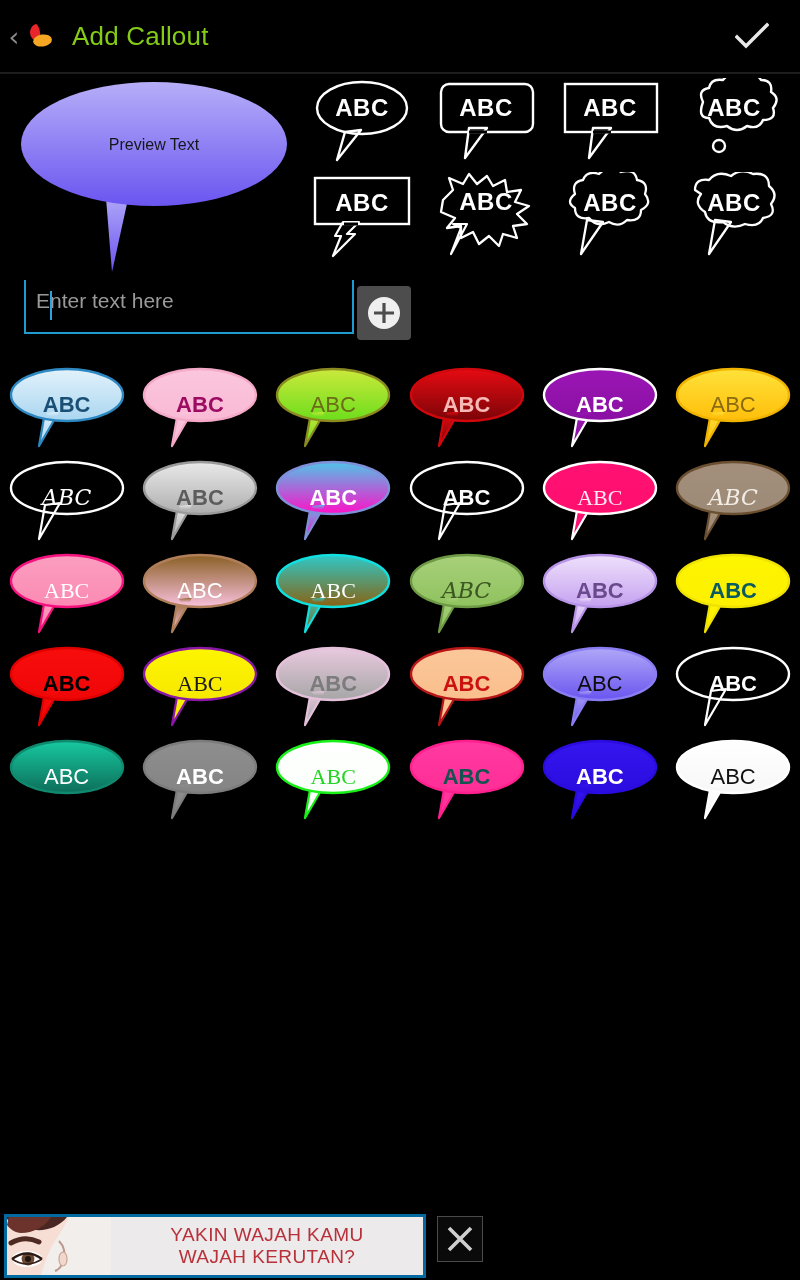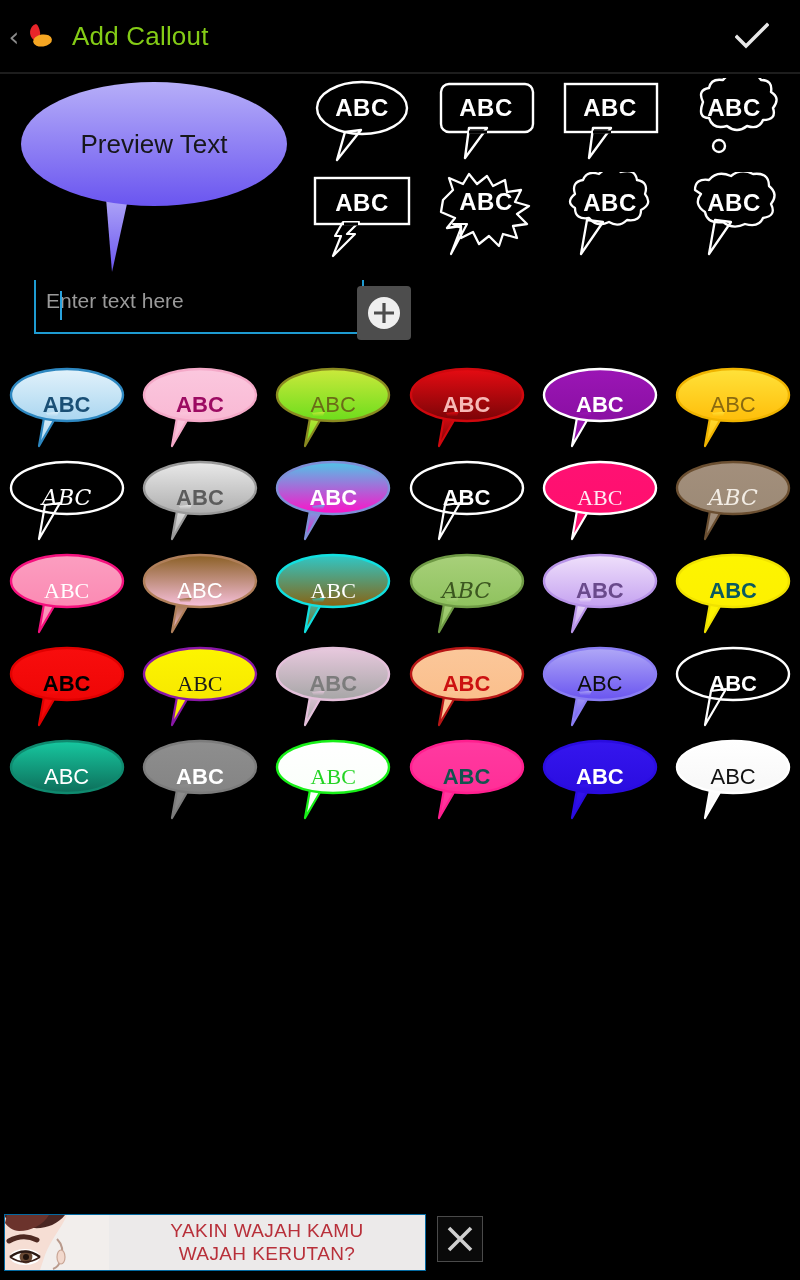--- a/index.html
+++ b/index.html
@@ -35,21 +35,21 @@
 
   
   #top-area { position: absolute; left: 0; top: 74px; width: 800px; height: 196px; }
 
   #preview-bubble {
     position: absolute; left: 20px; top: 8px; width: 268px; height: 125px;
   }
   #preview-text {
     position: absolute; left: 0; top: 0; width: 268px; height: 125px;
     display: flex; align-items: center; justify-content: center;
-    color: #17171b; font-size: 26px;
+    color: #17171b; font-size: 16px;
   }
 
   #shape-grid {
     position: absolute; left: 300px; top: 4px;
     width: 496px; height: 190px;
     display: grid; grid-template-columns: repeat(4, 124px);
     grid-template-rows: 94px 94px;
   }
   .shape-cell {
     position: relative; display: flex; align-items: flex-start; justify-content: center;
@@ -66,21 +66,21 @@
   .shape-cell.cell-ellipse .shape-abc { top: 16px; }
   .shape-cell.cell-thought .shape-abc { top: 16px; }
   .shape-cell.cell-burst .shape-abc { top: 16px; }
   .shape-cell.cell-cloud .shape-abc { top: 17px; }
   .shape-cell.cell-cloud2 .shape-abc { top: 17px; }
   .shape-cell.cell-rectzig .shape-abc { top: 17px; }
 
   
   #input-row { position: absolute; left: 0; top: 280px; width: 800px; height: 66px; }
   #text-input-wrap {
-    position: absolute; left: 34px; top: 0; width: 330px; height: 60px;
+    position: absolute; left: 24px; top: 0; width: 330px; height: 60px;
   }
   #text-input {
     width: 330px; height: 54px; background: transparent;
     border: none; border-bottom: 2px solid #1e9bd1;
     border-left: 2px solid #1e9bd1; border-right: 2px solid #1e9bd1;
     color: #ffffff; font-size: 21px; padding: 0 4px 10px 10px;
     font-family: "Liberation Sans", sans-serif; outline: none;
   }
   #text-input::placeholder { color: #9a9a9a; opacity: 1; }
   #caret {
@@ -111,22 +111,22 @@
     text-align: center; font-size: 22px; pointer-events: none;
     white-space: nowrap;
   }
   .f-bold { font-weight: bold; }
   .f-serif { font-family: "Liberation Serif", serif; }
   .f-hand { font-family: "DejaVu Serif", serif; font-style: italic; }
 
   
   #ad-area { position: absolute; left: 0; top: 1214px; width: 800px; height: 66px; }
   #ad-banner {
-    position: absolute; left: 4px; top: 0; width: 422px; height: 57px;
-    background: #eceaea; border: 1px solid #0369a1; overflow: hidden;
+    position: absolute; left: 4px; top: 0; width: 422px; height: 64px;
+    background: #eceaea; border: 3px solid #0369a1; overflow: hidden;
     display: flex; cursor: pointer;
   }
   #ad-face { width: 104px; height: 100%; position: relative; overflow: hidden; }
   #ad-text {
     flex: 1; display: flex; flex-direction: column; align-items: center;
     justify-content: center; color: #b8303a; font-size: 19px; line-height: 1.18;
     letter-spacing: .4px; font-family: "Liberation Sans", sans-serif;
   }
   #ad-close {
     position: absolute; left: 437px; top: 2px; width: 46px; height: 46px;

